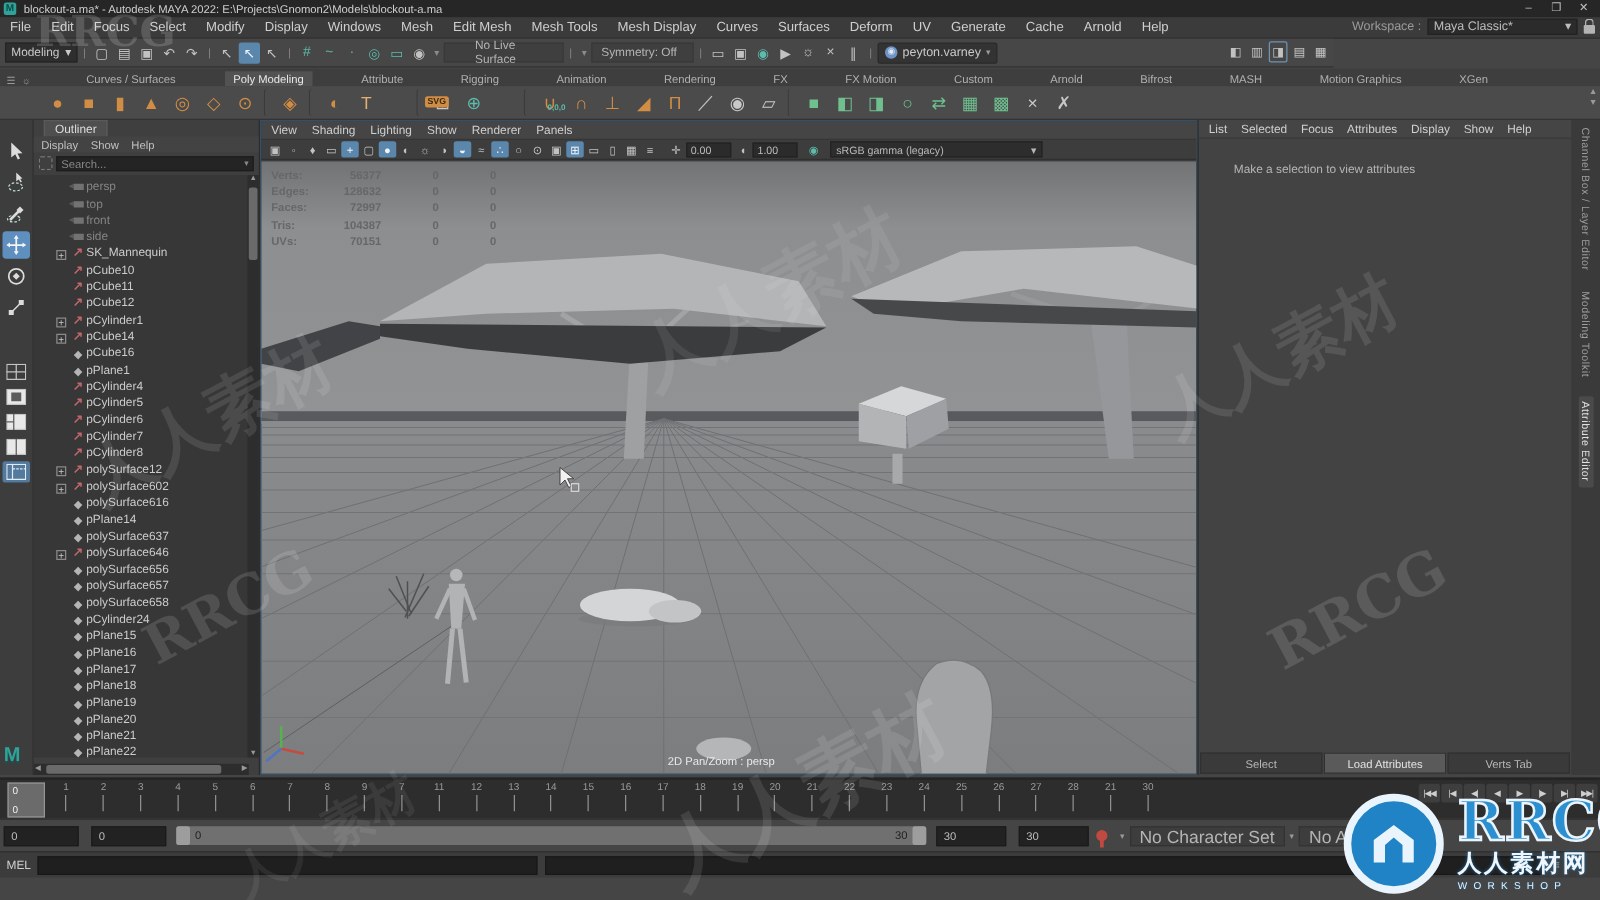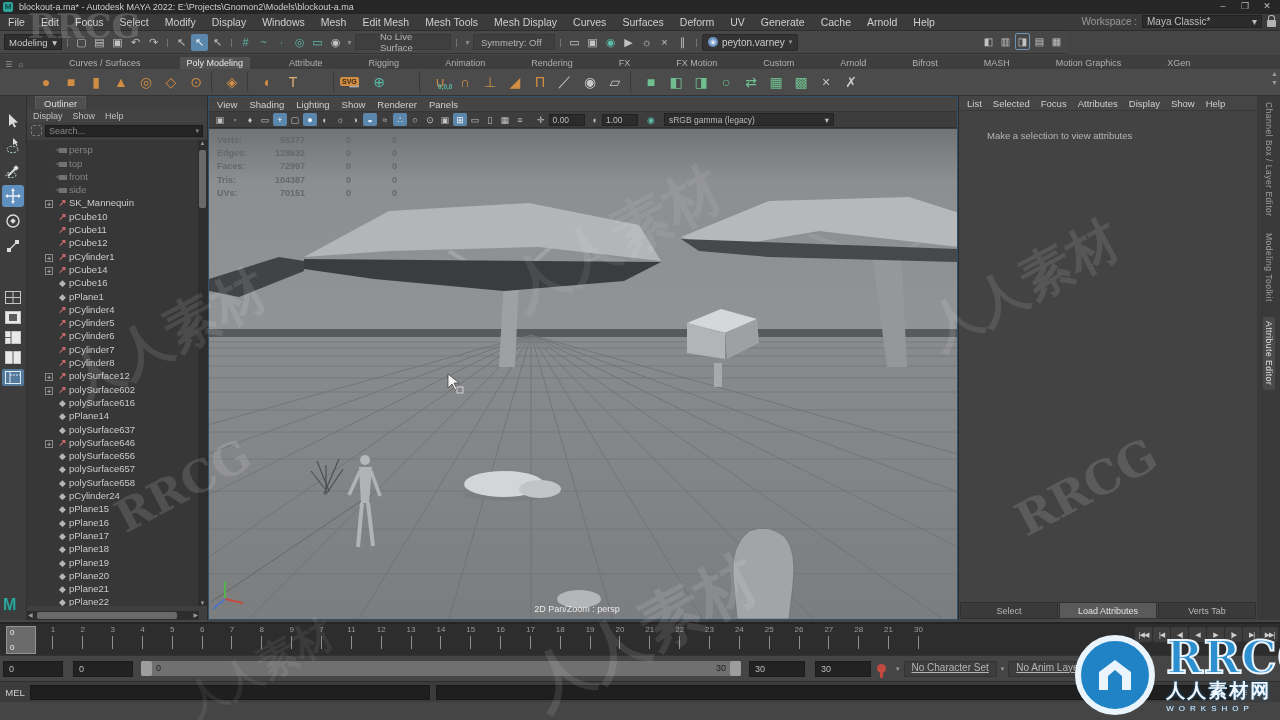--- a/index.html
+++ b/index.html
@@ -127,21 +127,21 @@
           color:#cfcfcf;font-size:7px;letter-spacing:-1px;background:#3e3e3e;border-radius:2px;}
   
   .rangerow{left:0;top:655px;width:1280px;height:26px;background:#454545;border-top:1px solid #333;display:flex;align-items:center;}
   .nfield{height:16px;background:#222;border:1px solid #1b1b1b;color:#bdbdbd;font-size:9px;display:flex;align-items:center;padding:0 5px;}
   .rslider{position:relative;width:600px;height:15px;background:#707070;border-radius:2px;margin:0 8px;}
   .rhandle{position:absolute;top:0;width:11px;height:15px;background:#9d9d9d;border-radius:2px;}
   .rlabel{position:absolute;top:1.5px;font-size:9px;color:#222;}
   .keyicon{width:9px;height:9px;border-radius:50%;background:#c04a3f;position:relative;margin:0 6px;}
   .keyicon:after{content:'';position:absolute;left:3px;top:8px;width:3px;height:6px;background:#c04a3f;}
   .ddmini{color:#9a9a9a;font-size:7px;margin:0 4px;}
-  .ddbox{height:16px;background:#3d3d3d;border:1px solid #333;color:#b5b5b5;font-size:10px;display:flex;align-items:flex-start;padding:0 7px;gap:6px;text-decoration:underline;}
+  .ddbox{height:16px;background:#3d3d3d;border:1px solid #333;color:#b5b5b5;font-size:14px;display:flex;align-items:center;padding:0 7px;gap:6px;}
   
   .melrow{left:0;top:681px;width:1280px;height:21px;background:#3c3c3c;display:flex;align-items:center;border-top:1px solid #2e2e2e;}
   .mel-label{width:30px;text-align:center;font-size:9.5px;color:#cfcfcf;}
   .mel-input{width:400px;height:15px;background:#1f1f1f;border:1px solid #181818;margin-right:6px;}
   .mel-result{width:800px;height:15px;background:#1f1f1f;border:1px solid #181818;}
   .mel-ico{margin-left:6px;color:#a8a8a8;font-size:10px;}
   
   .helpline{left:0;top:702px;width:1280px;height:18px;background:#5f5f5f;display:flex;align-items:center;}
   .helpline span{margin-left:38px;font-size:9.5px;color:#161616;}
   

